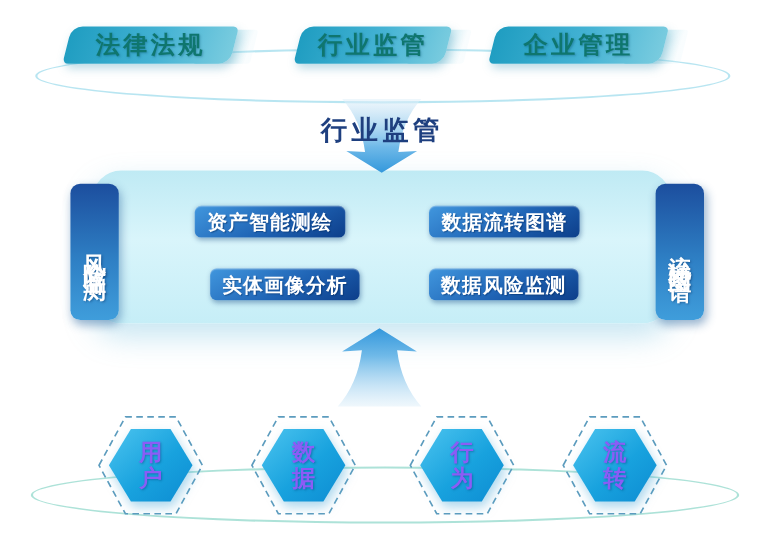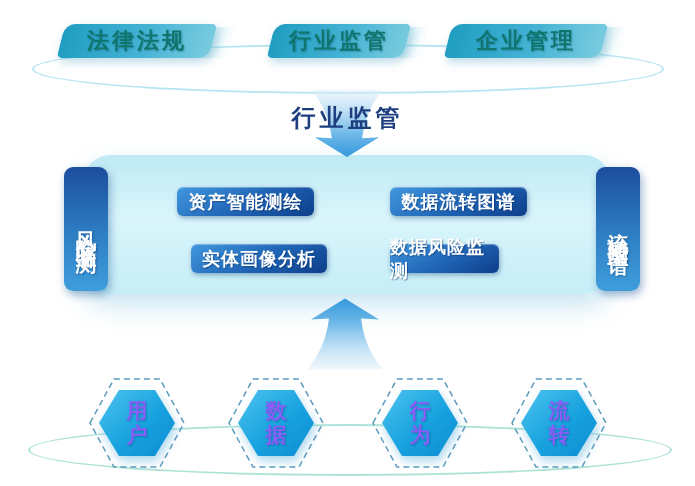--- a/index.html
+++ b/index.html
@@ -63,21 +63,21 @@
     background:linear-gradient(150deg,#4197de 0%,#1f63b4 55%,#0d3e8a 100%);
     box-shadow:1px 2px 5px rgba(10,60,120,.4), inset 0 1px 1px rgba(255,255,255,.35);
     color:#fff;font-size:18px;font-weight:bold;letter-spacing:1px;
     display:flex;align-items:center;justify-content:center;
     font-family:"Liberation Serif","DejaVu Serif",serif;
     text-shadow:1px 1px 1px rgba(0,40,90,.45);
   }
   .btn-1{left:177px;top:187px;width:137px;}
   .btn-2{left:191px;top:244px;width:136px;}
   .btn-3{left:390px;top:187px;width:137px;}
-  .btn-4{left:390px;top:244px;width:109px;}
+  .btn-4{left:390px;top:244px;width:136px;}
   
   .hex-cell{position:absolute;top:373px;width:100px;height:100px;z-index:2;}
   .hex-1{left:87px;} .hex-2{left:226px;} .hex-3{left:370px;} .hex-4{left:509px;}
   .hex-cell svg{position:absolute;left:0;top:0;}
   .hex-label{
     position:absolute;left:50%;top:50%;transform:translate(-50%,-50%);
     width:23px;line-height:1.15;word-break:break-all;text-align:center;
     color:#8b5cf6;font-size:21px;font-weight:bold;
     text-shadow:1px 1px 2px rgba(0,60,110,.4);
   }

